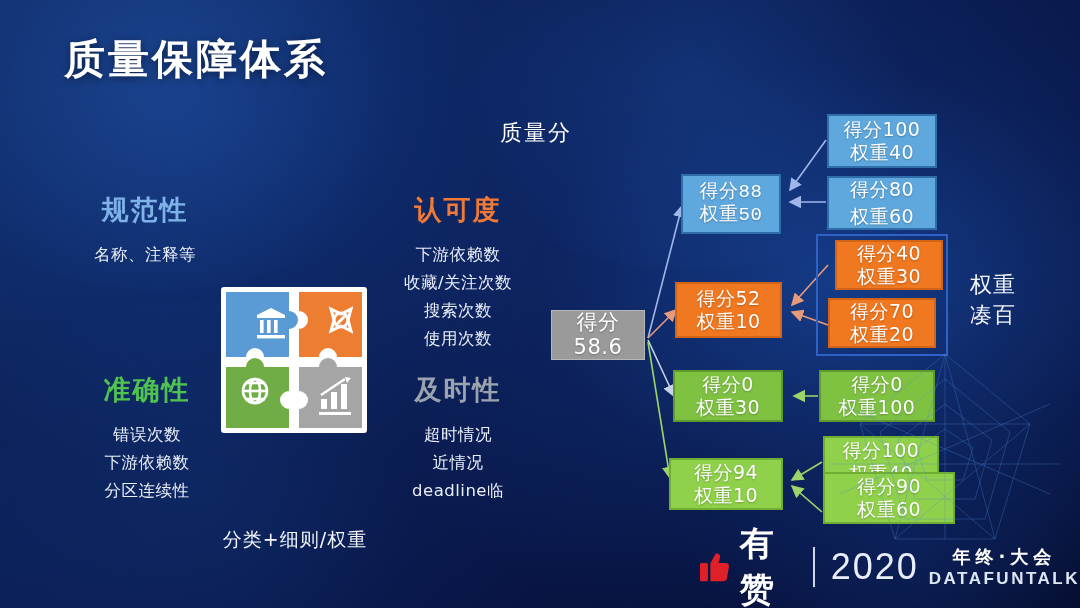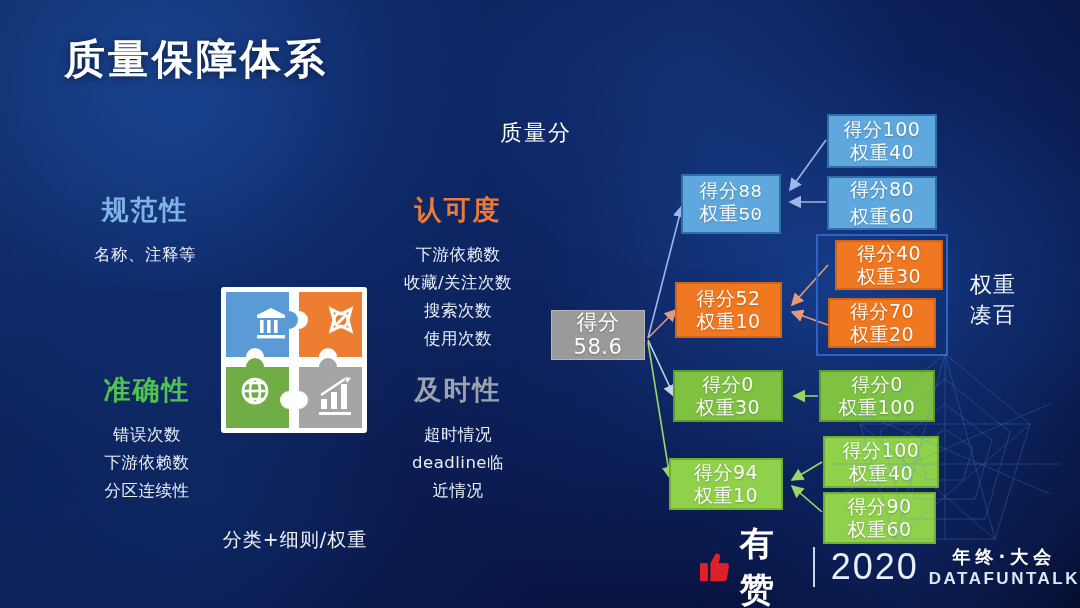--- a/index.html
+++ b/index.html
@@ -131,22 +131,22 @@
     <div class="head" style="color:#f07a35">认可度</div>
     <div class="line">下游依赖数</div>
     <div class="line">收藏/关注次数</div>
     <div class="line">搜索次数</div>
     <div class="line">使用次数</div>
   </div>
 
   <div class="dim" id="dim-time">
     <div class="head" style="color:#9aa3ae">及时性</div>
     <div class="line">超时情况</div>
+    <div class="line">近情况</div>
     <div class="line">deadline临</div>
-    <div class="line">近情况</div>
   </div>
 
   <svg id="puzzle" viewBox="0 0 146 146">
     <rect x="0" y="0" width="146" height="146" rx="3" fill="#ffffff"></rect>
 
     <path d="M5,5 H68 V24 a9,9 0 1,1 0,18 V70 H43 a9,9 0 1,0 -18,0 H5 Z" fill="#5b9bd5"></path>
 
     <path d="M78,5 H141 V70 H116 a9,9 0 1,0 -18,0 H78 V42 a9,9 0 1,0 0,-18 Z" fill="#ed7d31"></path>
 
     <path d="M5,80 H25 a9,9 0 1,1 18,0 H68 V104 a9,9 0 1,0 0,18 V141 H5 Z" fill="#70ad47"></path>
@@ -265,21 +265,21 @@
 
   <div class="node n-green" style="left:819px;top:370px;width:116px;height:52px;">
     <span>得分0</span>
     <span>权重100</span>
   </div>
 
   <div class="node n-lgreen" style="left:823px;top:436px;width:116px;height:52px;">
     <span>得分100</span>
     <span>权重40</span>
   </div>
-  <div class="node n-lgreen" style="left:823px;top:492px;width:113px;height:52px;">
+  <div class="node n-lgreen" style="left:823px;top:472px;width:132px;height:52px;">
     <span>得分90</span>
     <span>权重60</span>
   </div>
 
   <div id="weight-note">
     <div>权重</div>
     <div>凑百</div>
   </div>
 
   <svg id="mesh" viewBox="0 0 250 220">

